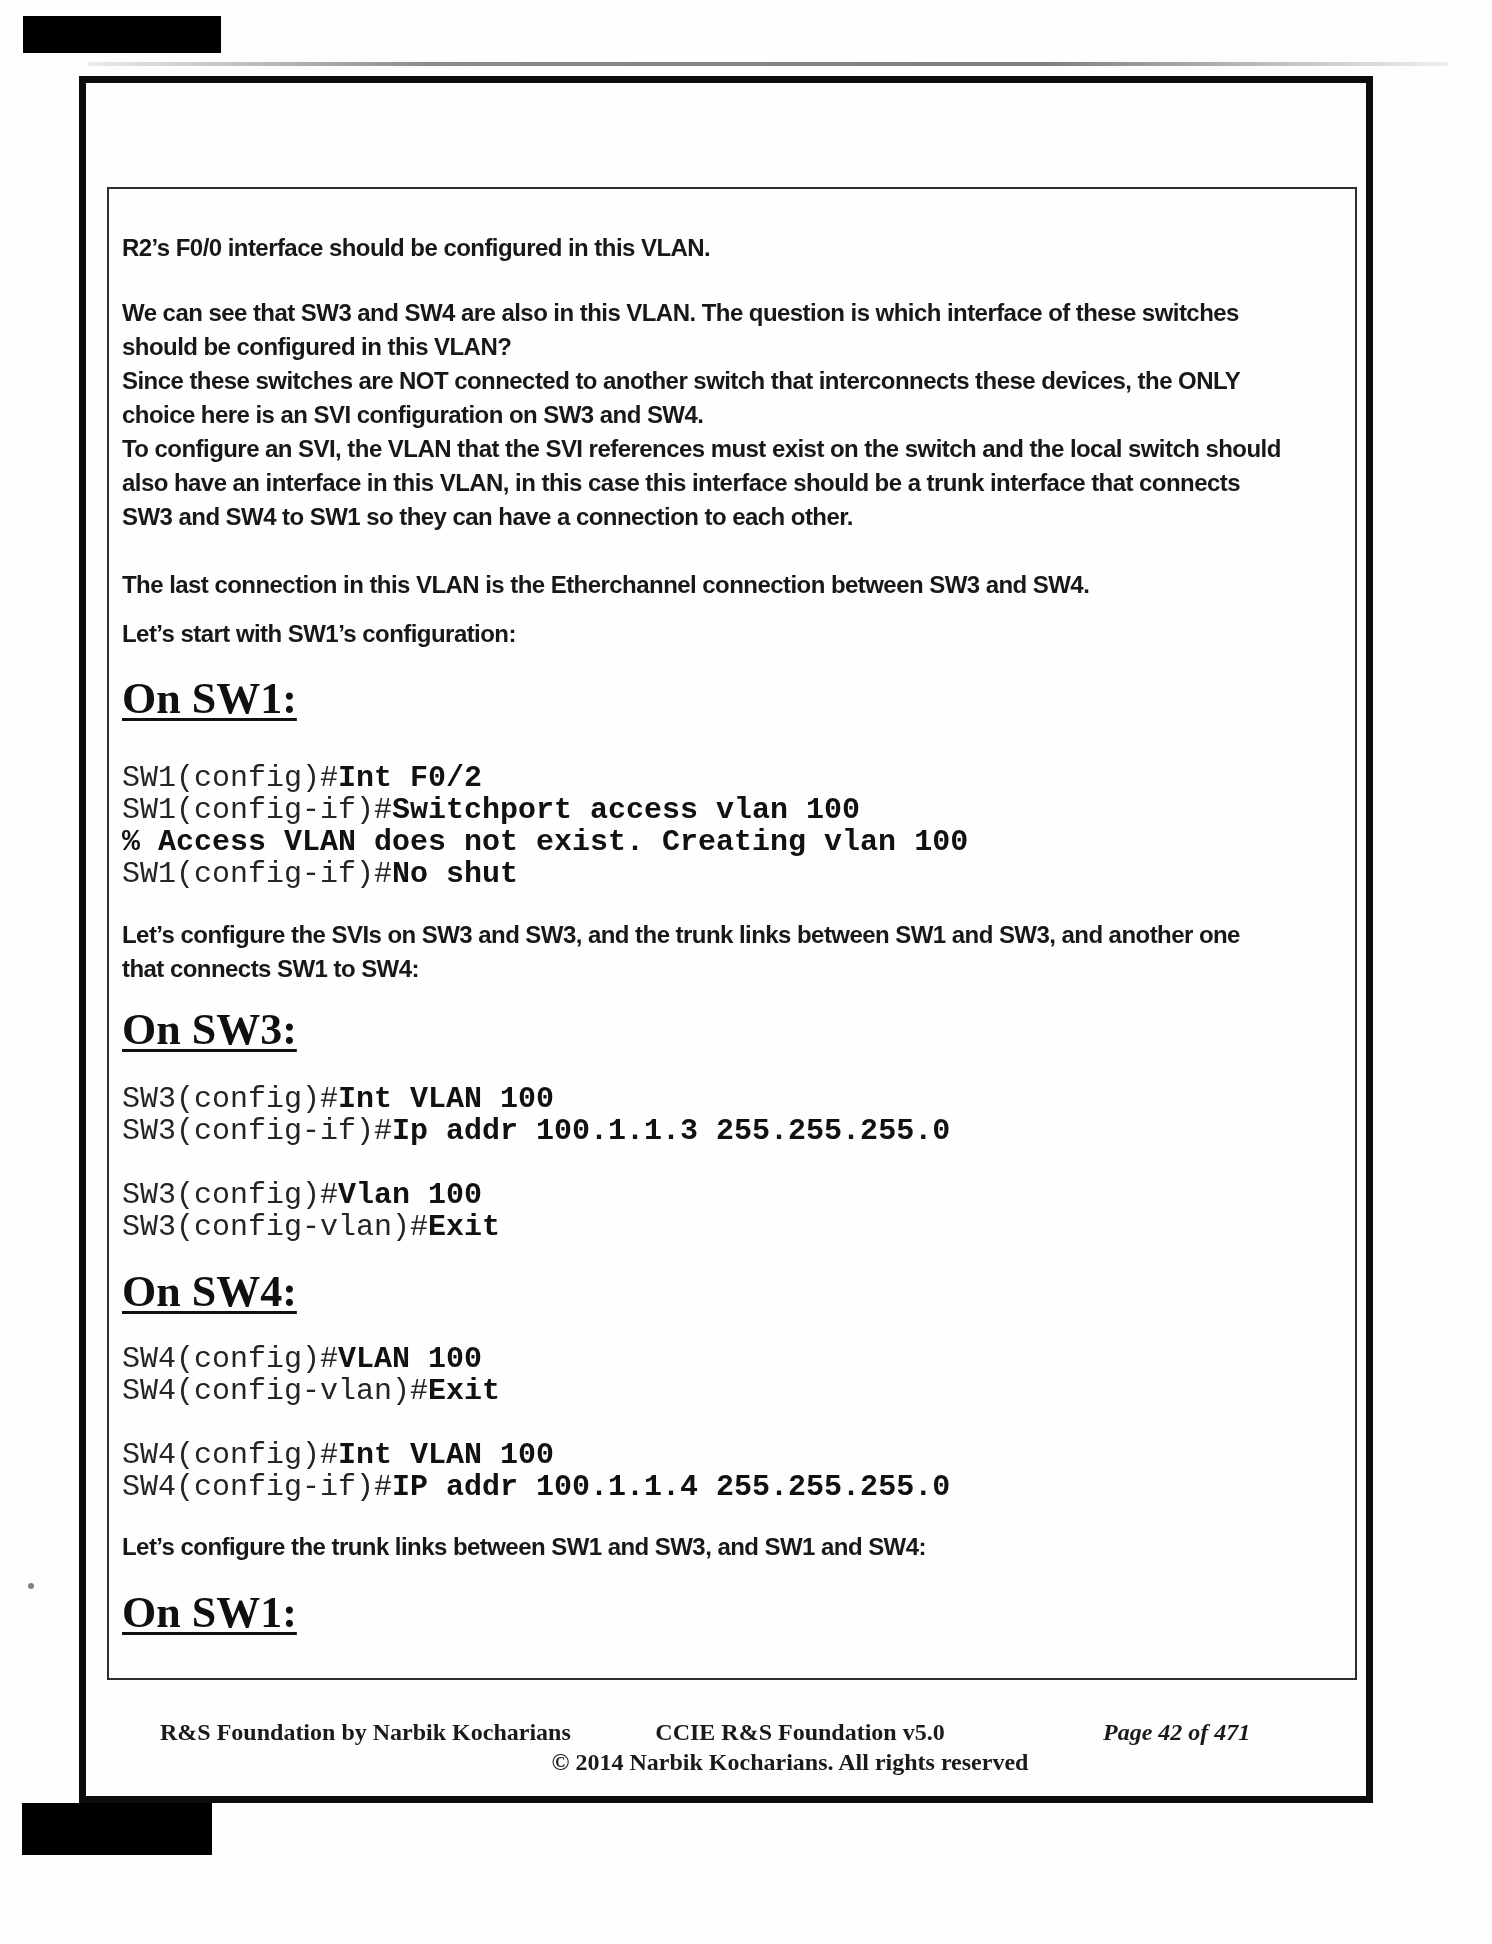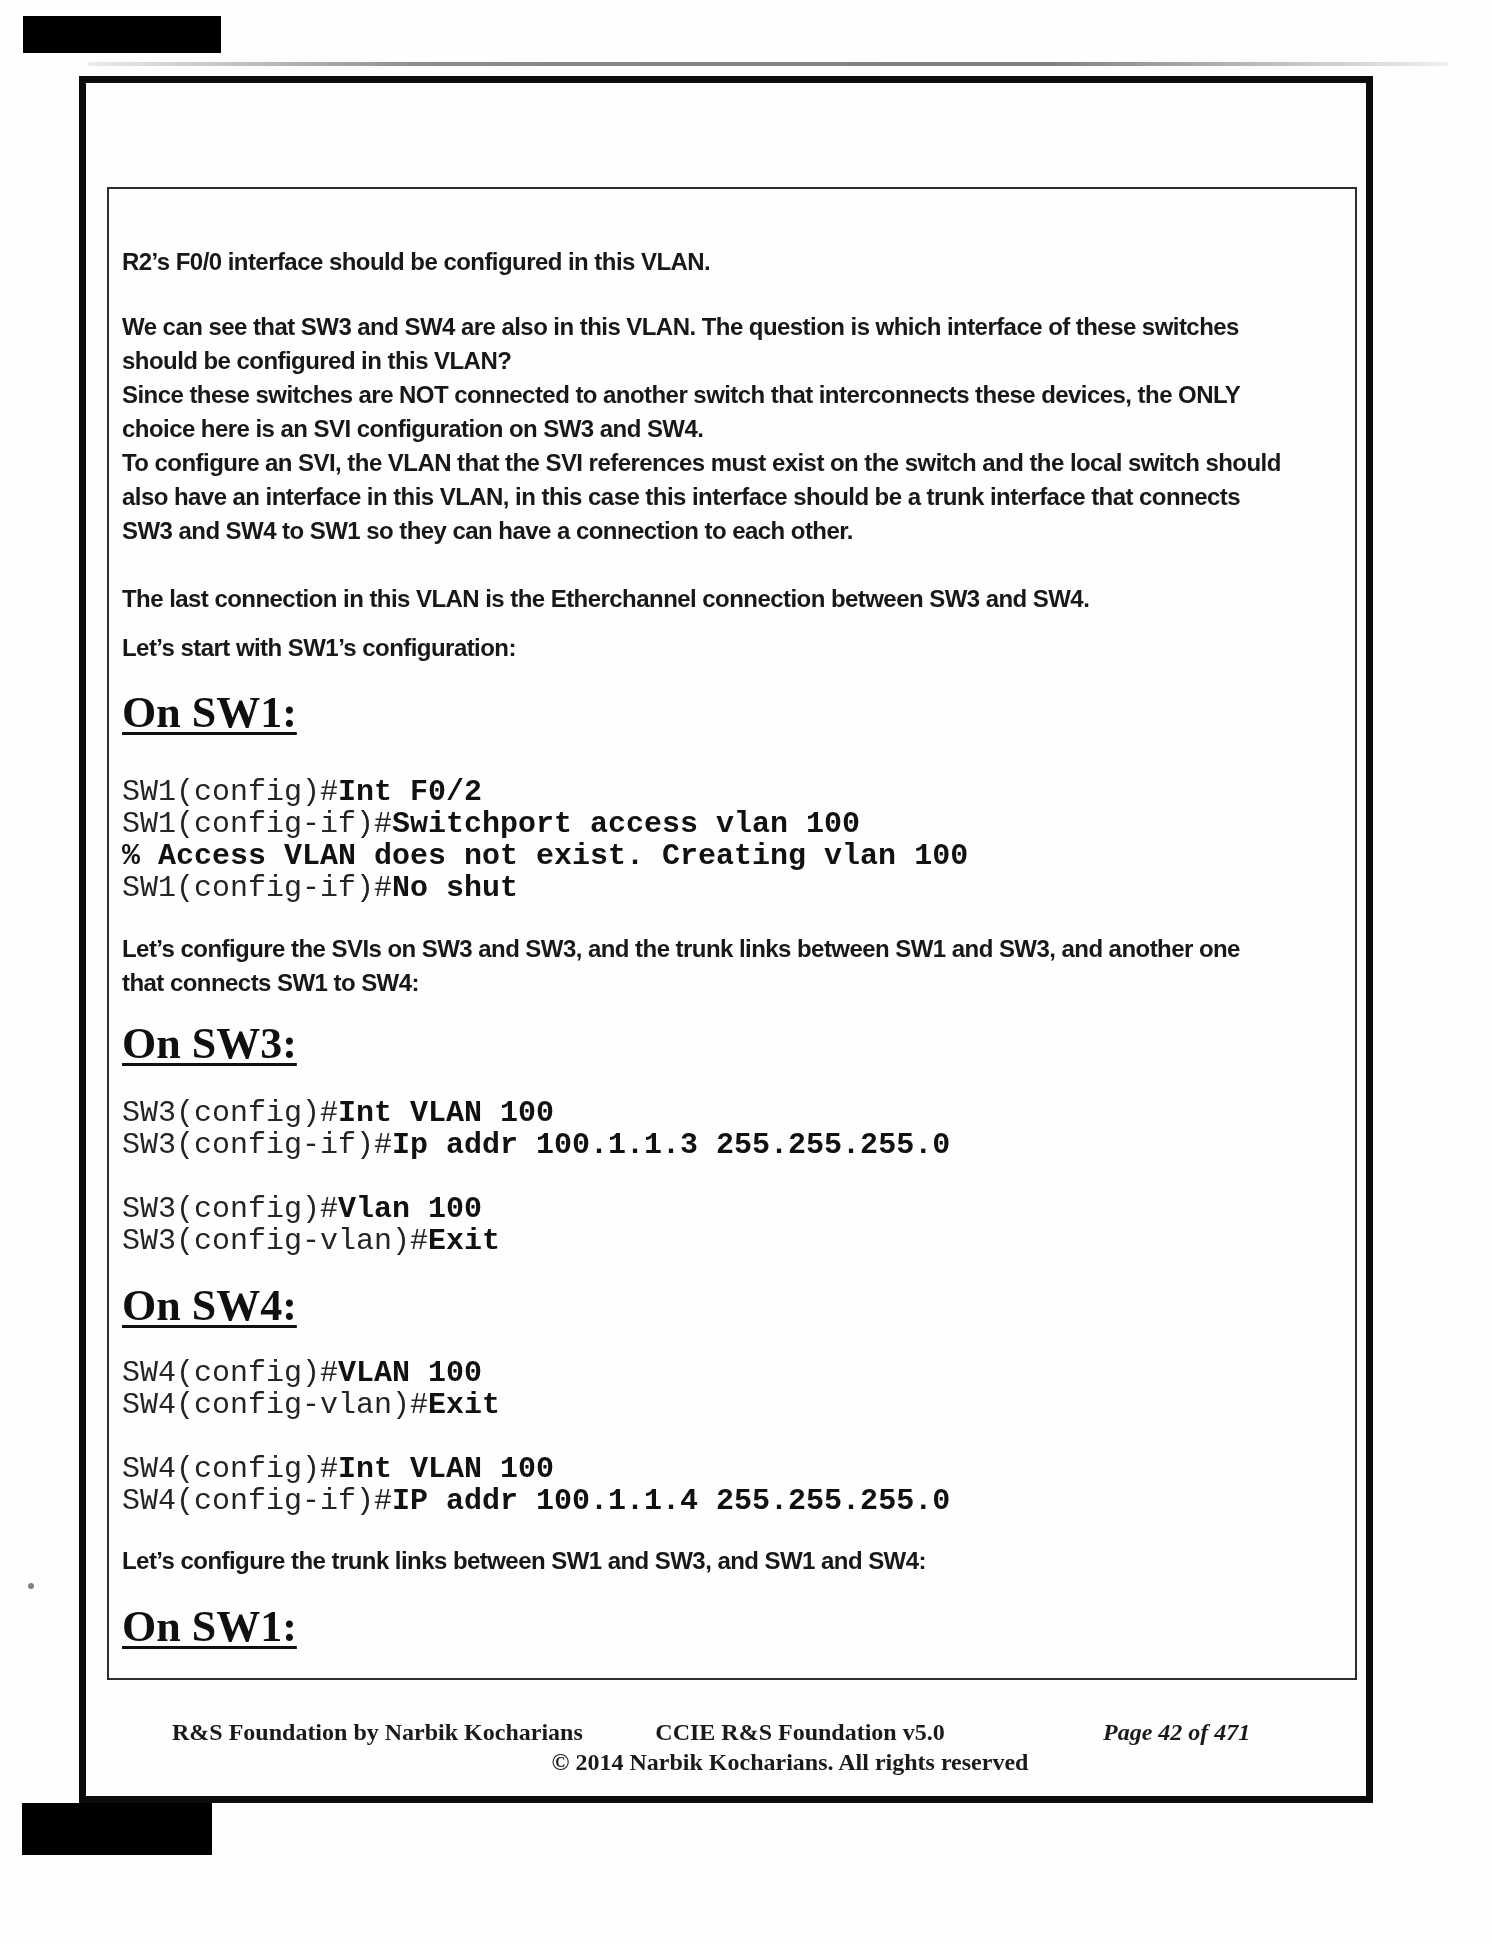--- a/index.html
+++ b/index.html
@@ -54,21 +54,21 @@
     border: 7px solid #0c0c0c;
     box-sizing: border-box;
   }
   
   .inner-box {
     position: absolute;
     left: 107px; top: 187px;
     width: 1250px; height: 1493px;
     border: 2px solid #2e2e2e;
     box-sizing: border-box;
-    padding: 56px 14px 0 13px;
+    padding: 42px 14px 0 13px;
     overflow: hidden;
   }
   .par {
     margin: 0;
     font-weight: bold;
     font-size: 24px;
     line-height: 34px;
     letter-spacing: -0.55px;
     color: #181818;
     white-space: pre-line;
@@ -96,21 +96,21 @@
   
   .footer-item {
     position: absolute;
     font-family: "Liberation Serif", serif;
     font-weight: bold;
     font-size: 24px;
     line-height: 28px;
     color: #1a1a1a;
     white-space: nowrap;
   }
-  .footer-left   { left: 172px;  top: 1718px; }
+  .footer-left   { left: 160px;  top: 1718px; }
   .footer-center { left: 800px;  top: 1718px; transform: translateX(-50%); }
   .footer-page   { left: 1103px; top: 1718px; font-style: italic; }
   .footer-copy   { left: 790px;  top: 1748px; transform: translateX(-50%); }
 </style>
 </head>
 <body>
 
 <div class="page">
 
   <div class="mark mark-top"></div>

